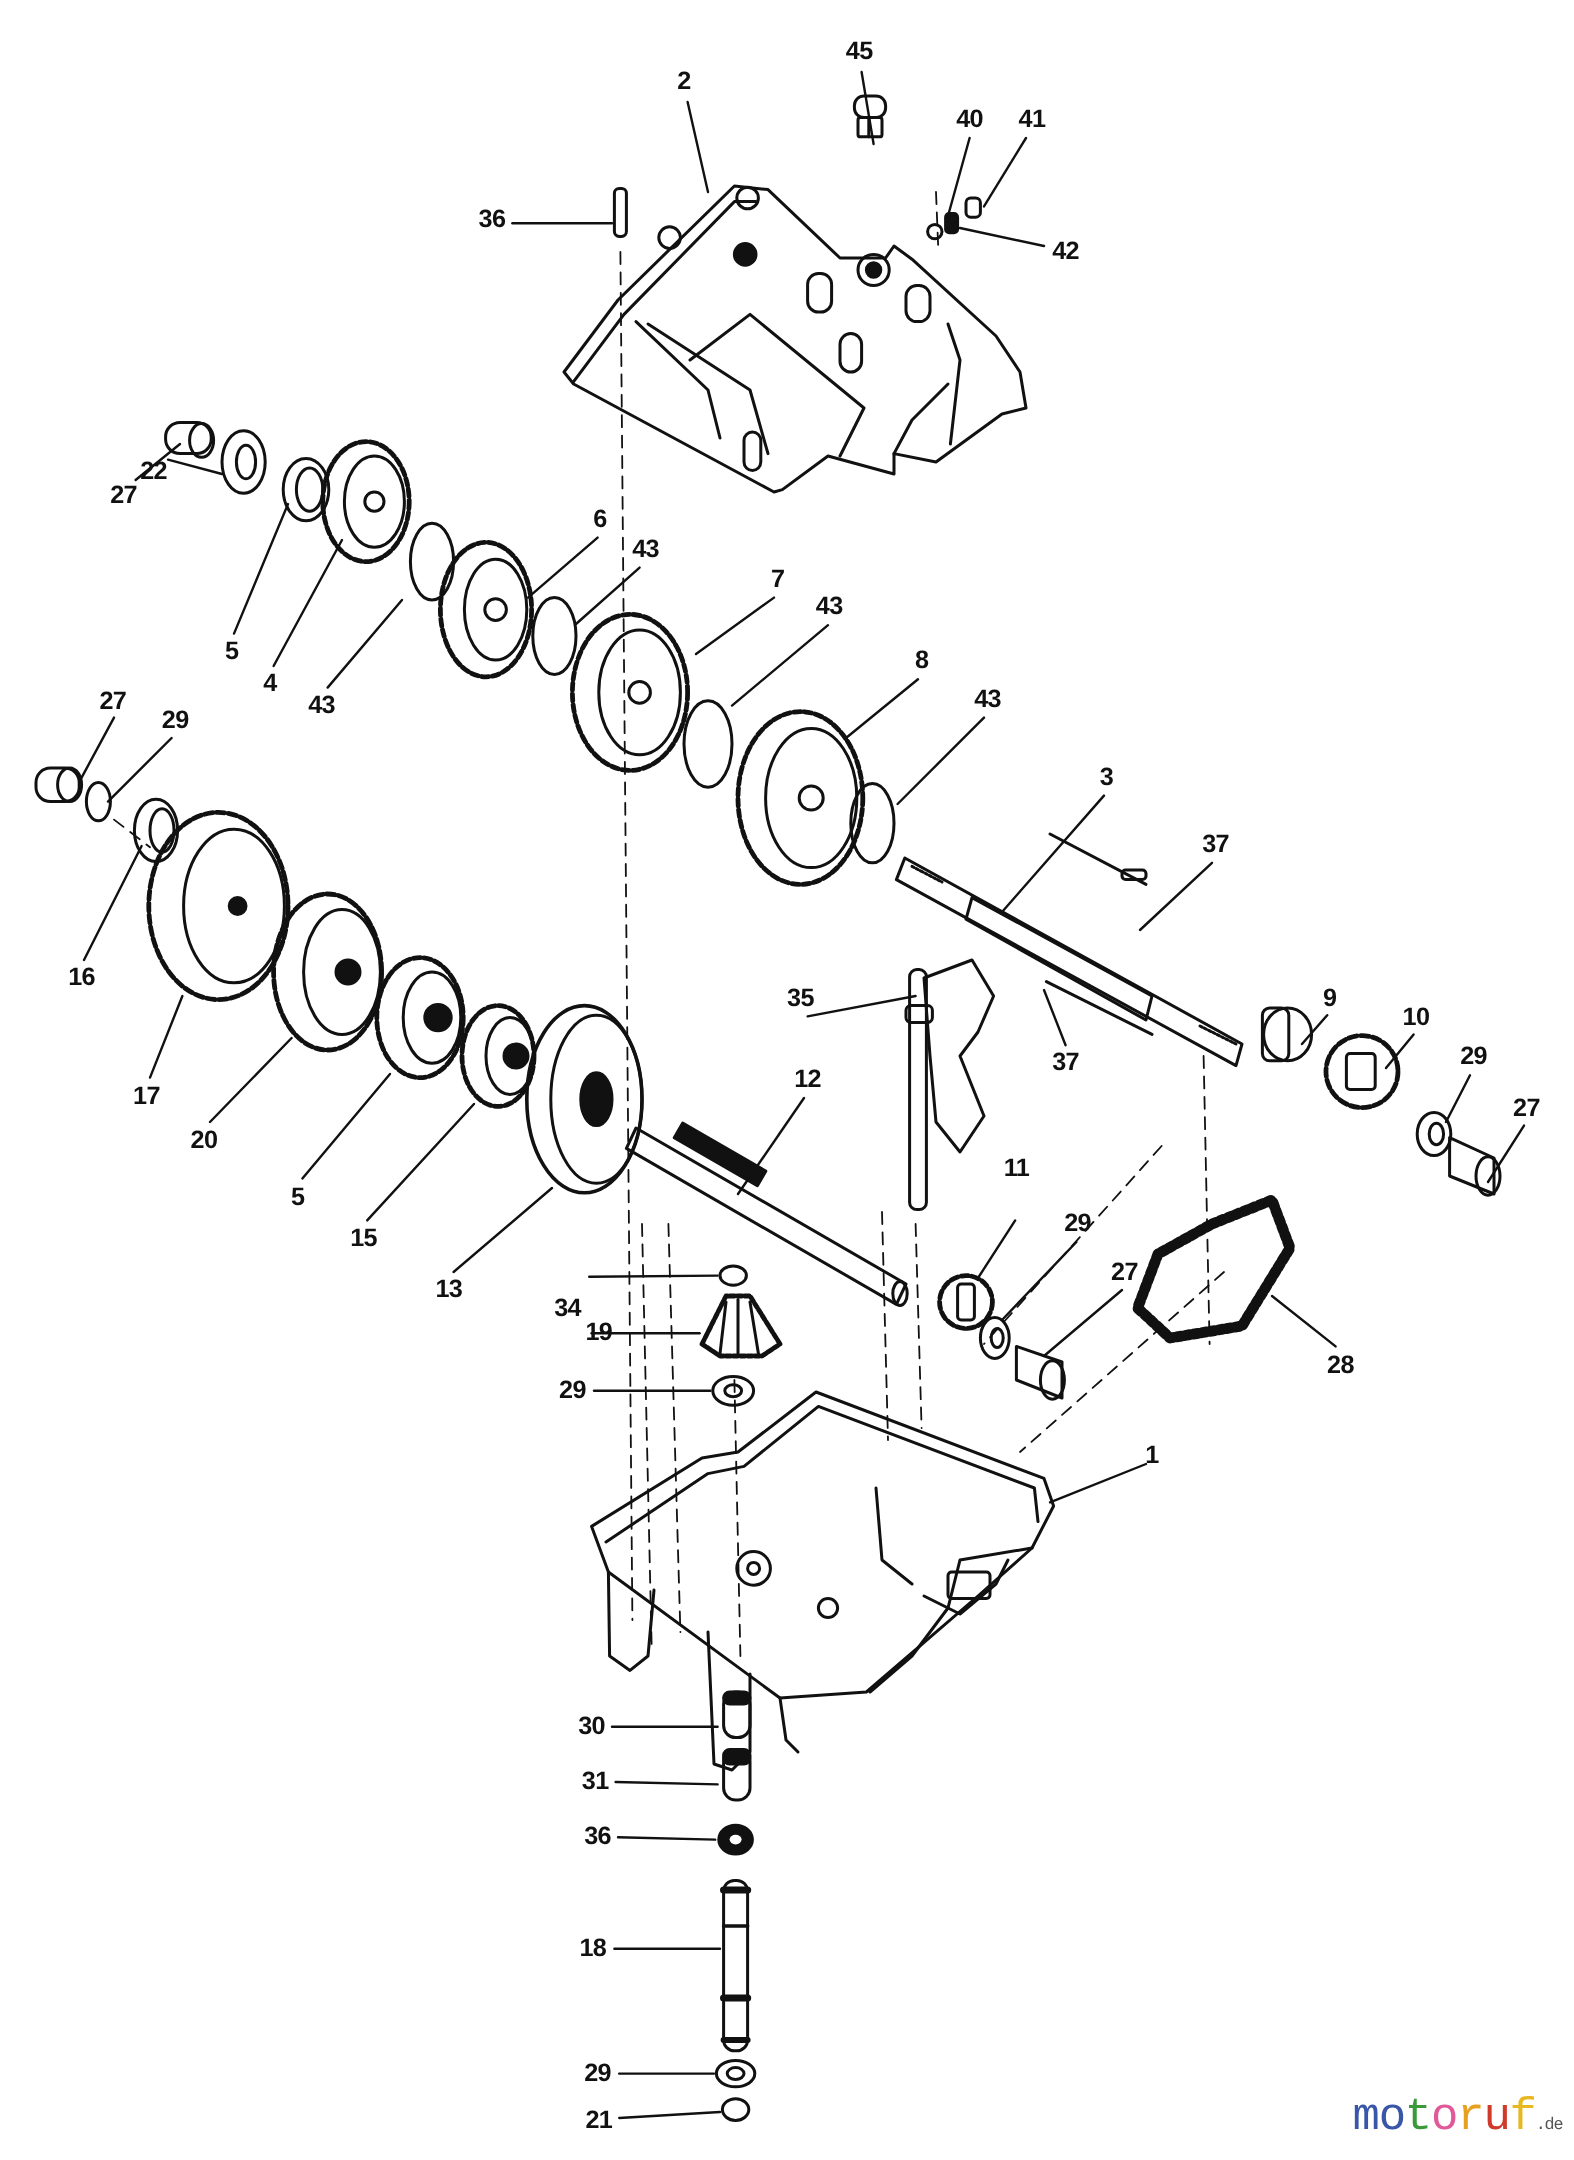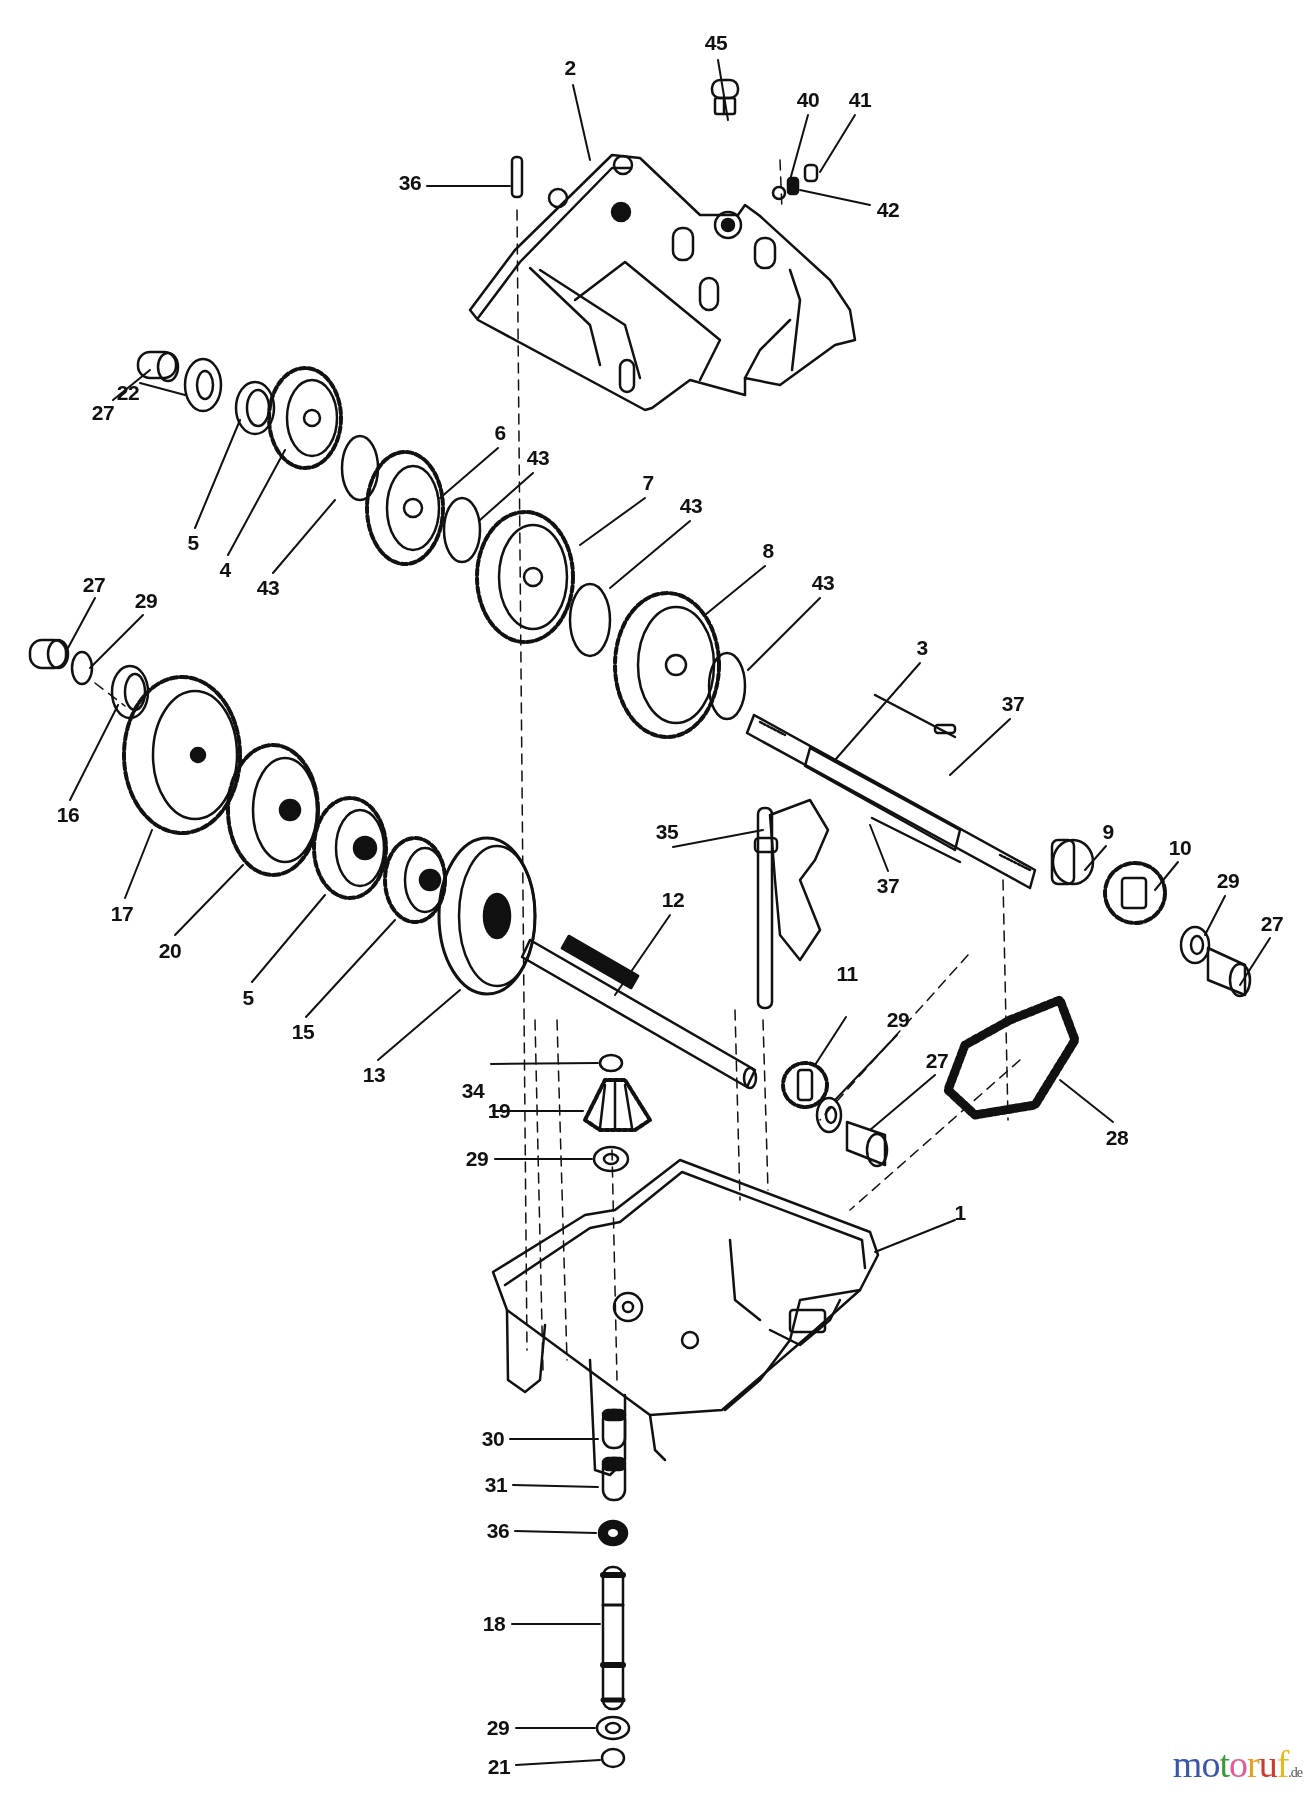--- a/index.html
+++ b/index.html
@@ -2,21 +2,21 @@
 <html><head>
 <meta charset="utf-8">
 <style>
   html, body { margin: 0; padding: 0; background: #ffffff; }
   body { width: 1312px; height: 1800px; position: relative; overflow: hidden;
          font-family: "Liberation Sans", sans-serif; }
   #diagram { position: absolute; left: 0; top: 0; width: 1312px; height: 1800px; }
   .lbl { position: absolute; font-family: "Liberation Sans", sans-serif; font-weight: bold;
          font-size: 21px; color: #111; transform: translate(-50%, -50%); white-space: nowrap;
          letter-spacing: -0.5px; }
-  .wm { position: absolute; right: 10px; bottom: 14px; font-family: Liberation Serif, serif;
+  .wm { position: absolute; right: 10px; bottom: 14px; font-family: Liberation Mono, monospace;
         font-size: 38px; letter-spacing: -1px; }
   .wm .tld { font-size: 14px; color: #555; }
 </style>
 </head>
 <body>
 
 <svg id="diagram" width="1312" height="1800" viewBox="0 0 1312 1800" xmlns="http://www.w3.org/2000/svg" fill="none" stroke="#111" stroke-width="2.5" stroke-linejoin="round" stroke-linecap="round">
 
   <g stroke-width="1.5" stroke-dasharray="10,7">
     <line x1="517" y1="210" x2="527" y2="1350"></line>

